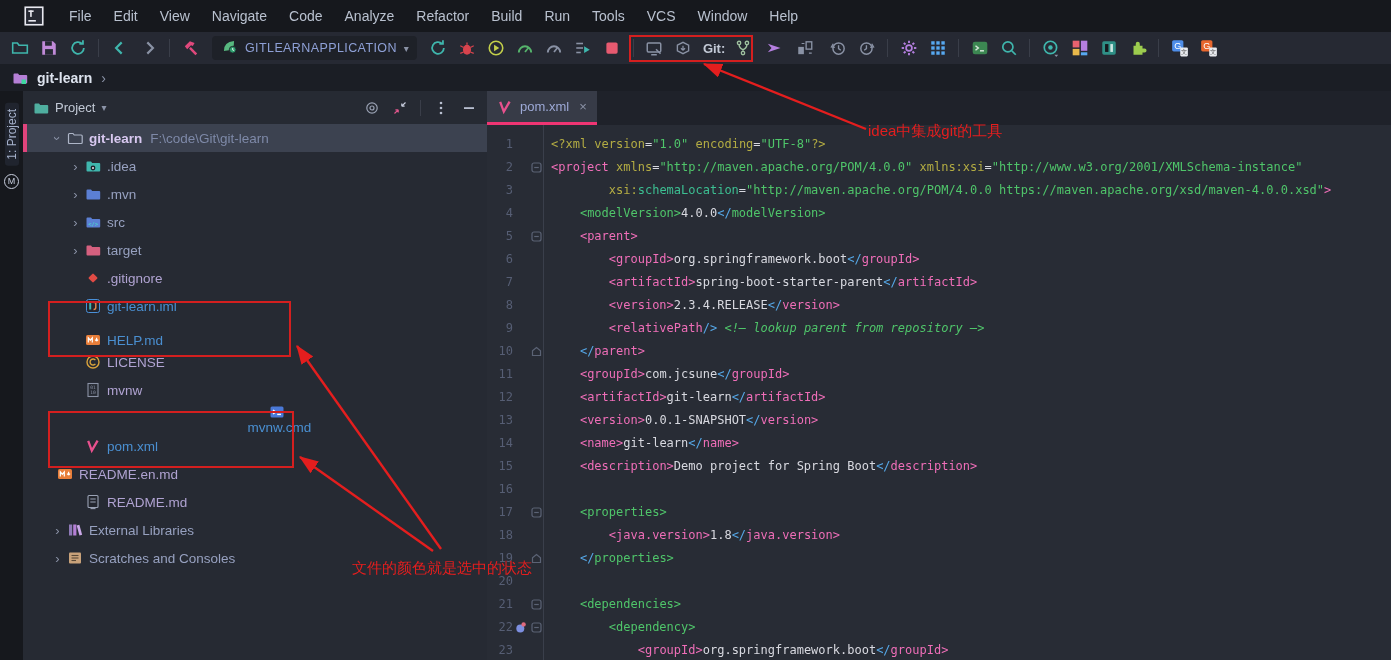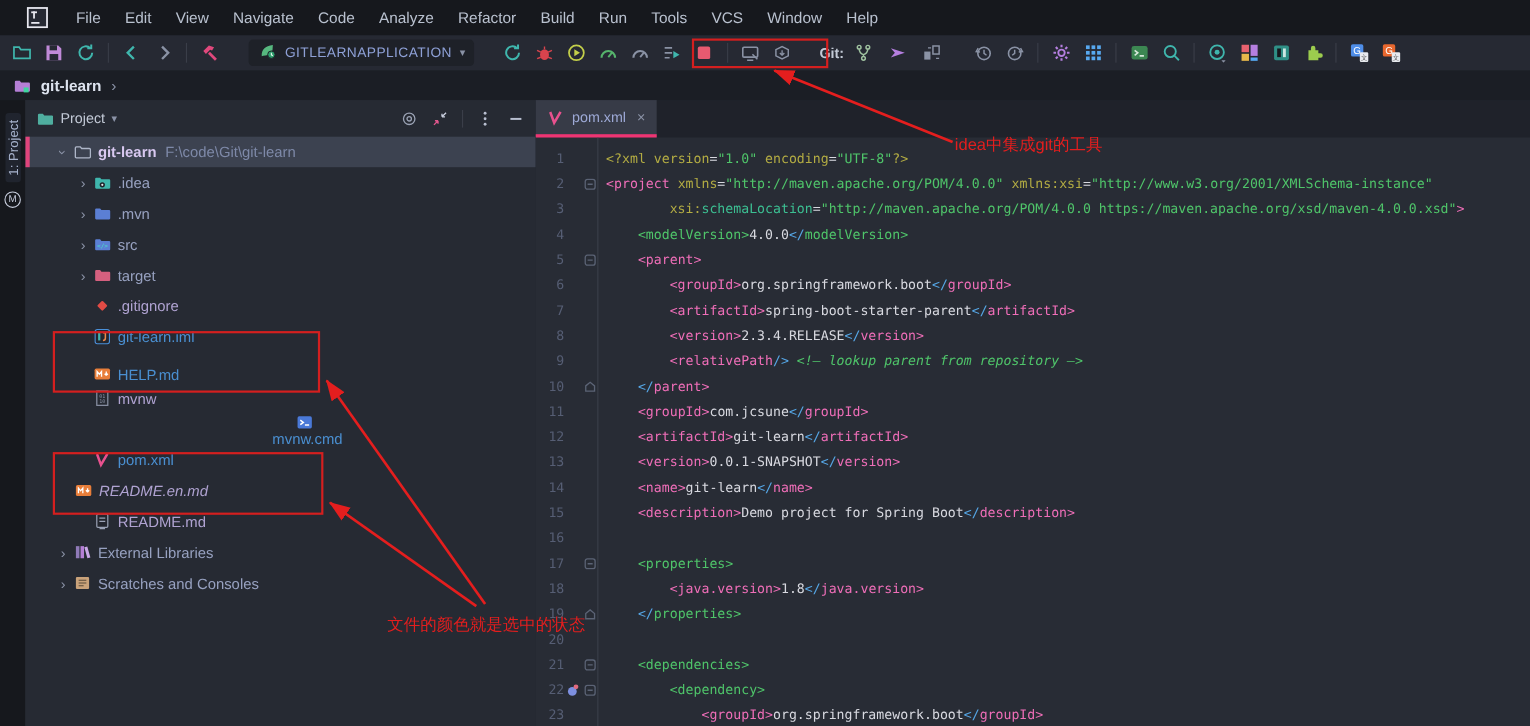--- a/index.html
+++ b/index.html
@@ -8,21 +8,21 @@
   #app{position:relative;width:1391px;height:660px;}
 
   
   .titlebar{height:32px;background:#16181d;display:flex;align-items:center;padding-left:24px;position:relative;}
   .logo{width:20px;height:20px;margin-right:14px;display:flex;align-items:center;justify-content:center;}
   .menu-item{color:#b9c1cf;font-size:14px;padding:0 11px;height:32px;display:flex;align-items:center;cursor:default;}
   .win-title{position:absolute;left:645px;top:0;height:32px;display:flex;align-items:center;
     color:#7e8cb0;font-size:13.5px;white-space:nowrap;}
 
   
-  .toolbar{height:32px;background:#262933;display:flex;align-items:center;padding-left:6px;gap:16px;}
+  .toolbar{height:32px;background:#262933;display:flex;align-items:center;padding-left:6px;gap:2px;}
   .tb-btn{width:27px;height:26px;display:flex;align-items:center;justify-content:center;border:none;background:transparent;cursor:default;}
   .tb-sep{width:1px;height:18px;background:#3a3e49;margin:0 5px;}
   .run-combo{height:24px;min-width:196px;background:#1e2128;border-radius:4px;display:flex;align-items:center;
     padding:0 8px;margin:0 6px;gap:7px;}
   .run-combo .lbl{color:#8ea0d6;font-size:12.5px;letter-spacing:.4px;}
   .run-combo .caret{color:#8a92a5;font-size:10px;margin-left:auto;}
   .git-group{display:flex;align-items:center;height:26px;padding:0 4px;gap:4px;}
   .git-label{color:#c3cad7;font-size:13px;margin-right:0;font-weight:bold;}
 
   
@@ -500,20 +500,30 @@
                 <path d="M3.3 10.5V5.8l2 2.4 2-2.4v4.7" stroke="#fff" fill="none" stroke-width="1.2"></path>
                 <path d="M11.6 5.8v3.4m0 0-1.5-1.5m1.5 1.5 1.5-1.5" stroke="#fff" fill="none" stroke-width="1.2"></path>
               </svg>
             </span>
             <span class="t-label c-modified">HELP.md</span>
           </div>
           <div class="trow" style="padding-left: 44px;">
             <span class="t-chev"></span>
             <span class="t-icon">
               <svg width="16" height="16" viewBox="0 0 16 16" xmlns="http://www.w3.org/2000/svg">
+                <circle cx="8" cy="8" r="6" fill="none" stroke="#d9a33c" stroke-width="1.4"></circle>
+                <path d="M10.4 6.1a3 3 0 1 0 0 3.8" fill="none" stroke="#d9a33c" stroke-width="1.4"></path>
+              </svg>
+            </span>
+            <span class="t-label c-default">LICENSE</span>
+          </div>
+          <div class="trow" style="padding-left: 44px;">
+            <span class="t-chev"></span>
+            <span class="t-icon">
+              <svg width="16" height="16" viewBox="0 0 16 16" xmlns="http://www.w3.org/2000/svg">
                 <rect x="3" y="1.5" width="10" height="13" fill="none" stroke="#8a92a5" stroke-width="1.1"></rect>
                 <text x="8" y="7.4" font-size="4.6" fill="#8a92a5" text-anchor="middle" font-family="monospace">01</text>
                 <text x="8" y="12.4" font-size="4.6" fill="#8a92a5" text-anchor="middle" font-family="monospace">10</text>
               </svg>
             </span>
             <span class="t-label c-default">mvnw</span>
           </div>
           <div class="trow" style="padding-left: 44px; flex-direction: column;">
             <span class="t-chev"></span>
             <span class="t-icon">
@@ -527,21 +537,21 @@
           </div>
           <div class="trow" style="padding-left: 44px;">
             <span class="t-chev"></span>
             <span class="t-icon">
               <svg width="16" height="16" viewBox="0 0 16 16" xmlns="http://www.w3.org/2000/svg">
                 <path d="M3.2 2.8l3.6 9.8 5.8-10" stroke="#e8518e" stroke-width="2.3" fill="none"></path>
               </svg>
             </span>
             <span class="t-label c-modified">pom.xml</span>
           </div>
-          <div class="trow" style="padding-left: 27px; font-style: italic;">
+          <div class="trow" style="padding-left: 16px;">
             <span class="t-chev"></span>
             <span class="t-icon">
               <svg width="16" height="16" viewBox="0 0 16 16" xmlns="http://www.w3.org/2000/svg">
                 <rect x="1" y="3" width="14" height="10" rx="1.5" fill="#e87e3a"></rect>
                 <path d="M3.3 10.5V5.8l2 2.4 2-2.4v4.7" stroke="#fff" fill="none" stroke-width="1.2"></path>
                 <path d="M11.6 5.8v3.4m0 0-1.5-1.5m1.5 1.5 1.5-1.5" stroke="#fff" fill="none" stroke-width="1.2"></path>
               </svg>
             </span>
             <span class="t-label c-default">README.en.md</span>
           </div>

